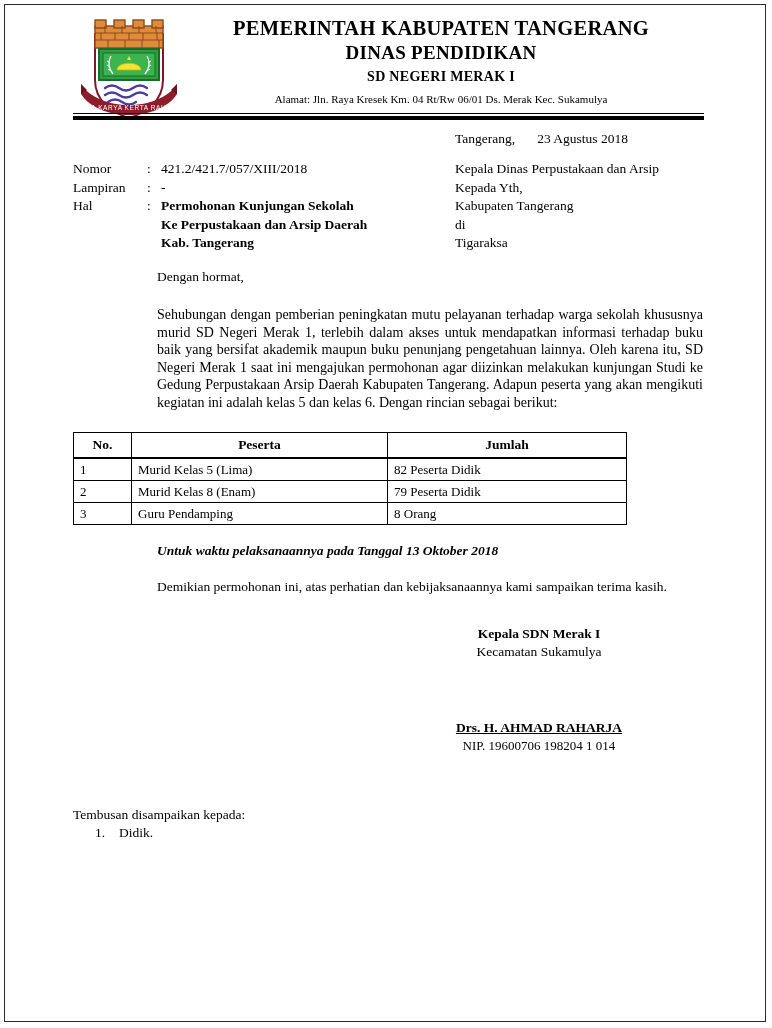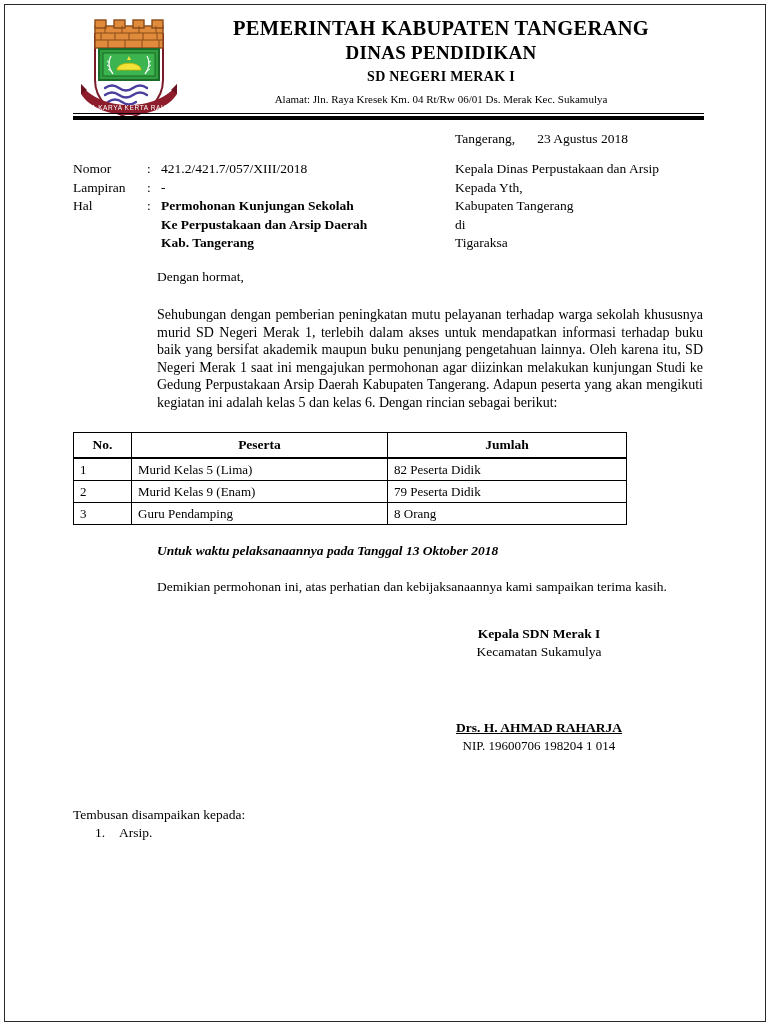--- a/index.html
+++ b/index.html
@@ -421,21 +421,21 @@
           </tr>
         </thead>
         <tbody>
           <tr>
             <td class="cell-no">1</td>
             <td class="cell-peserta">Murid Kelas 5 (Lima)</td>
             <td class="cell-jumlah">82 Peserta Didik</td>
           </tr>
           <tr>
             <td class="cell-no">2</td>
-            <td class="cell-peserta">Murid Kelas 9 (Enam)</td>
+            <td class="cell-peserta">Murid Kelas 8 (Enam)</td>
             <td class="cell-jumlah">79 Peserta Didik</td>
           </tr>
           <tr>
             <td class="cell-no">3</td>
             <td class="cell-peserta">Guru Pendamping</td>
             <td class="cell-jumlah">8 Orang</td>
           </tr>
         </tbody>
       </table>
     </div>
@@ -450,19 +450,19 @@
         <div class="sig-space"></div>
         <div class="sig-name">Drs. H. AHMAD RAHARJA</div>
         <div class="sig-nip">NIP. 19600706 198204 1 014</div>
       </div>
     </div>
 
     <div class="cc">
       <div>Tembusan disampaikan kepada:</div>
       <ul class="cc-list">
         <li>
-          <span class="cc-num">1.</span><span>Arsip.</span>
+          <span class="cc-num">1.</span><span>Didik.</span>
         </li>
       </ul>
     </div>
 
   </div>
 </div>
 
 </body></html>

